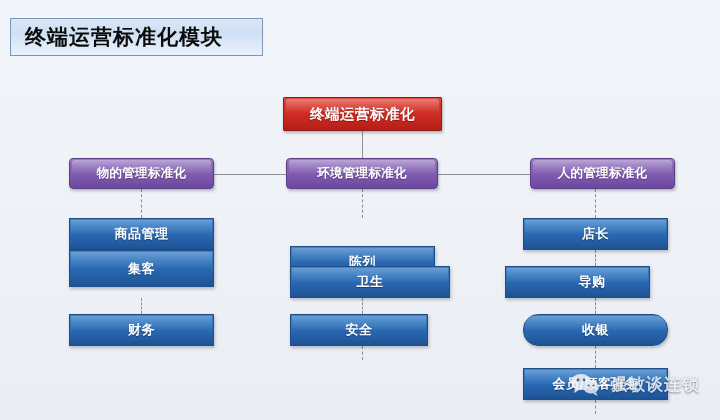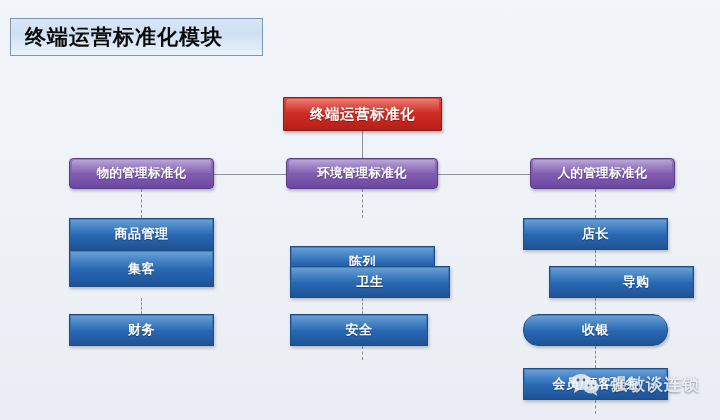--- a/index.html
+++ b/index.html
@@ -223,21 +223,21 @@
   <div class="node node-leaf" style="left:290px; top:266px; width:160px; height:32px;">
     <span>卫生</span>
   </div>
   <div class="node node-leaf" style="left:290px; top:314px; width:138px; height:32px;">
     <span>安全</span>
   </div>
 
   <div class="node node-leaf" style="left:523px; top:218px; width:145px; height:32px;">
     <span>店长</span>
   </div>
-  <div class="node node-leaf" style="left:549px; top:266px; width:145px; height:32px;padding-left:29px;">
+  <div class="node node-leaf" style="left:505px; top:266px; width:145px; height:32px;padding-left:29px;">
     <span>导购</span>
   </div>
   <div class="node node-leaf" style="left:523px; top:314px; width:145px; height:32px;border-radius:15px;">
     <span>收银</span>
   </div>
   <div class="node node-leaf" style="left:523px; top:368px; width:145px; height:32px;">
     <span>会员/顾客服务</span>
   </div>
 
   <div class="watermark" style="left:570px; top:372px;">

